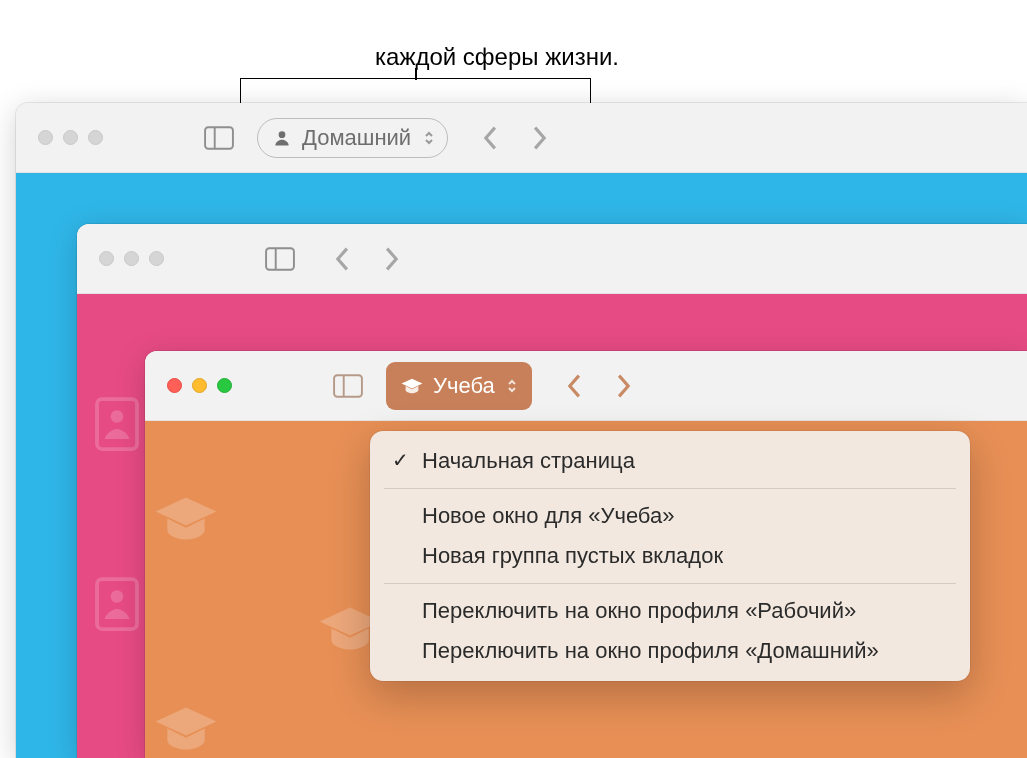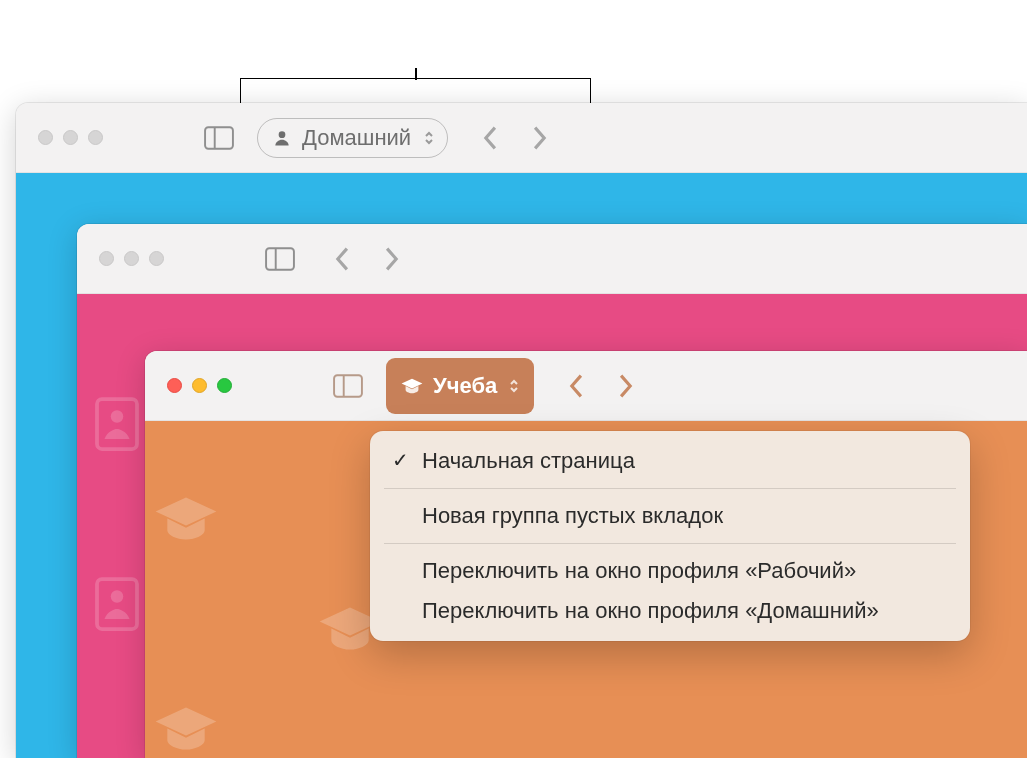--- a/index.html
+++ b/index.html
@@ -110,29 +110,29 @@
     .win3 .content {
       background:#e78f55;
       height:100%;
       position:relative;
     }
     .active .dot.red { background:#fe5f57; border:1px solid #e94c44;}
     .active .dot.yellow { background:#febc2e; border:1px solid #e0a528;}
     .active .dot.green { background:#28c840; border:1px solid #23ad38;}
 
     .pill-active {
-      height:56px;
+      height:48px;
       background:#c78059;
       border-radius:9px;
       display:flex; align-items:center;
       padding:0 12px 0 14px;
       gap:9px;
       color:#fff;
       font-size:22px;
-      font-weight:700;
+      font-weight:400;
     }
     .pill-active .chev { color:rgba(255,255,255,0.78); font-size:15px;}
     .win3 .nav-arrows { color:#c88a65; }
     .win3 .sidebar-btn { color:#b69a89; }
 
     
     .menu {
       position:absolute;
       top: 80px;
       left: 225px;
@@ -163,20 +163,21 @@
     }
 
     .win3 .watermark { color:#fff; opacity:0.22; }
 
   </style>
 </head>
 <body>
 
 <div class="annotation">
   <br>
+  <span>каждой сферы жизни.</span>
 </div>
 <div class="callout-v"></div>
 <div class="callout-line"></div>
 
 <div class="win win1">
   <div class="toolbar inactive">
     <div class="traffic">
       <div class="dot"></div>
       <div class="dot"></div>
       <div class="dot"></div>
@@ -298,20 +299,23 @@
         </svg>
      </div>
   </div>
 
   <div class="menu">
     <div class="menu-item checked">
       <span>Начальная страница</span>
     </div>
     <hr>
     <div class="menu-item">
+      <span>Новое окно для «Учеба»</span>
+    </div>
+    <div class="menu-item">
       <span>Новая группа пустых вкладок</span>
     </div>
     <hr>
     <div class="menu-item">
       <span>Переключить на окно профиля «Рабочий»</span>
     </div>
     <div class="menu-item">
       <span>Переключить на окно профиля «Домашний»</span>
     </div>
   </div>

